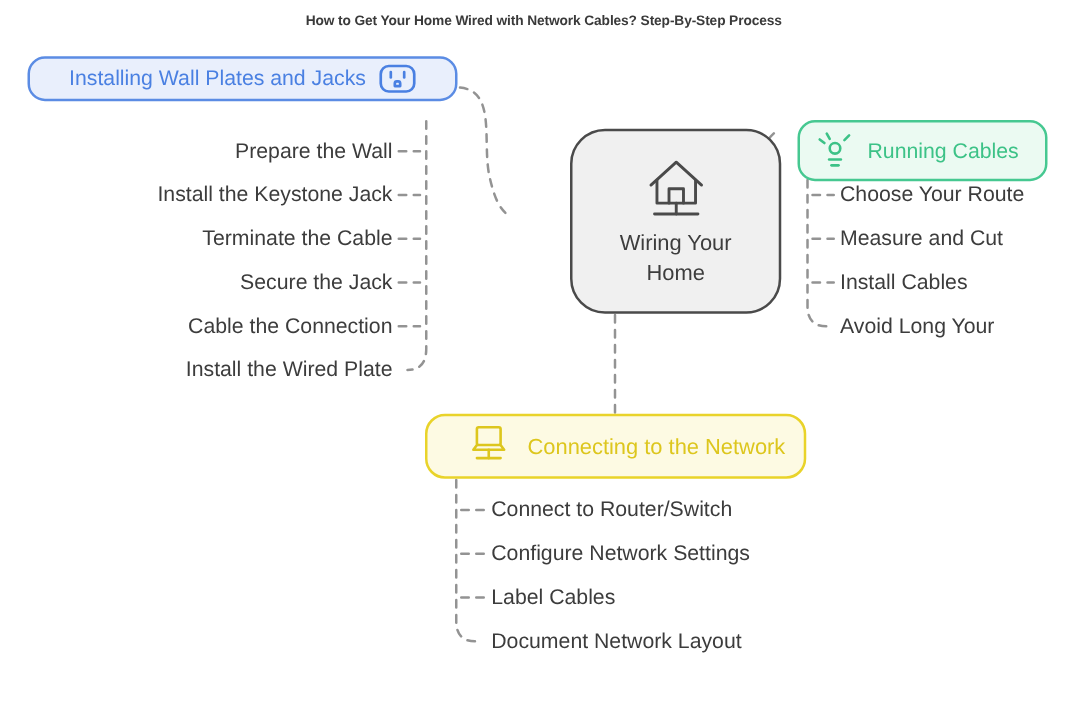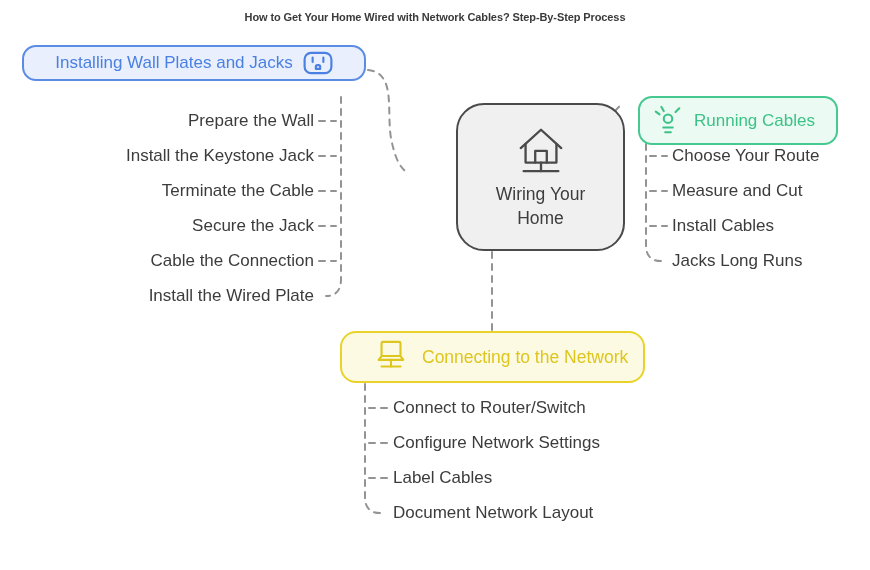--- a/index.html
+++ b/index.html
@@ -185,20 +185,20 @@
   <div class="leaf leaf-left" style="top:109px">Prepare the Wall</div>
   <div class="leaf leaf-left" style="top:144px">Install the Keystone Jack</div>
   <div class="leaf leaf-left" style="top:179px">Terminate the Cable</div>
   <div class="leaf leaf-left" style="top:214px">Secure the Jack</div>
   <div class="leaf leaf-left" style="top:249px">Cable the Connection</div>
   <div class="leaf leaf-left" style="top:284px">Install the Wired Plate</div>
 
   <div class="leaf leaf-right" style="top:144px">Choose Your Route</div>
   <div class="leaf leaf-right" style="top:179px">Measure and Cut</div>
   <div class="leaf leaf-right" style="top:214px">Install Cables</div>
-  <div class="leaf leaf-right" style="top:249px">Jacks Long Runs</div>
+  <div class="leaf leaf-right" style="top:249px">Avoid Long Your</div>
 
   <div class="leaf leaf-bottom" style="top:396px">Connect to Router/Switch</div>
   <div class="leaf leaf-bottom" style="top:431px">Configure Network Settings</div>
   <div class="leaf leaf-bottom" style="top:466px">Label Cables</div>
   <div class="leaf leaf-bottom" style="top:501px">Document Network Layout</div>
 
 </div>
 
 </body></html>

